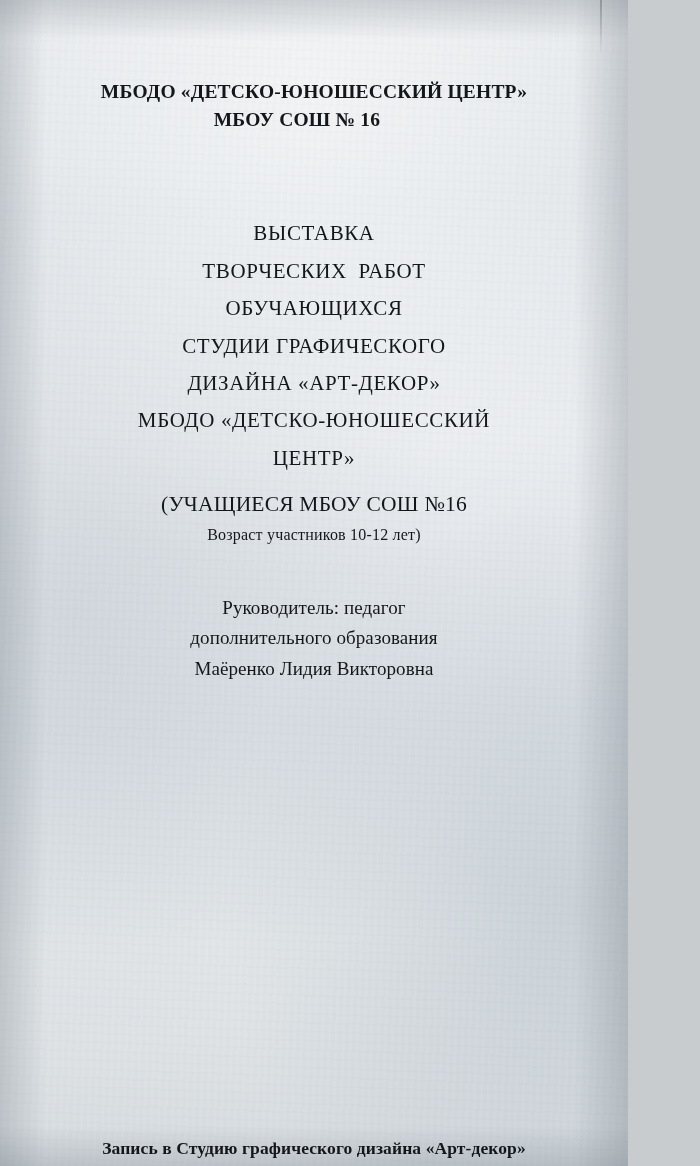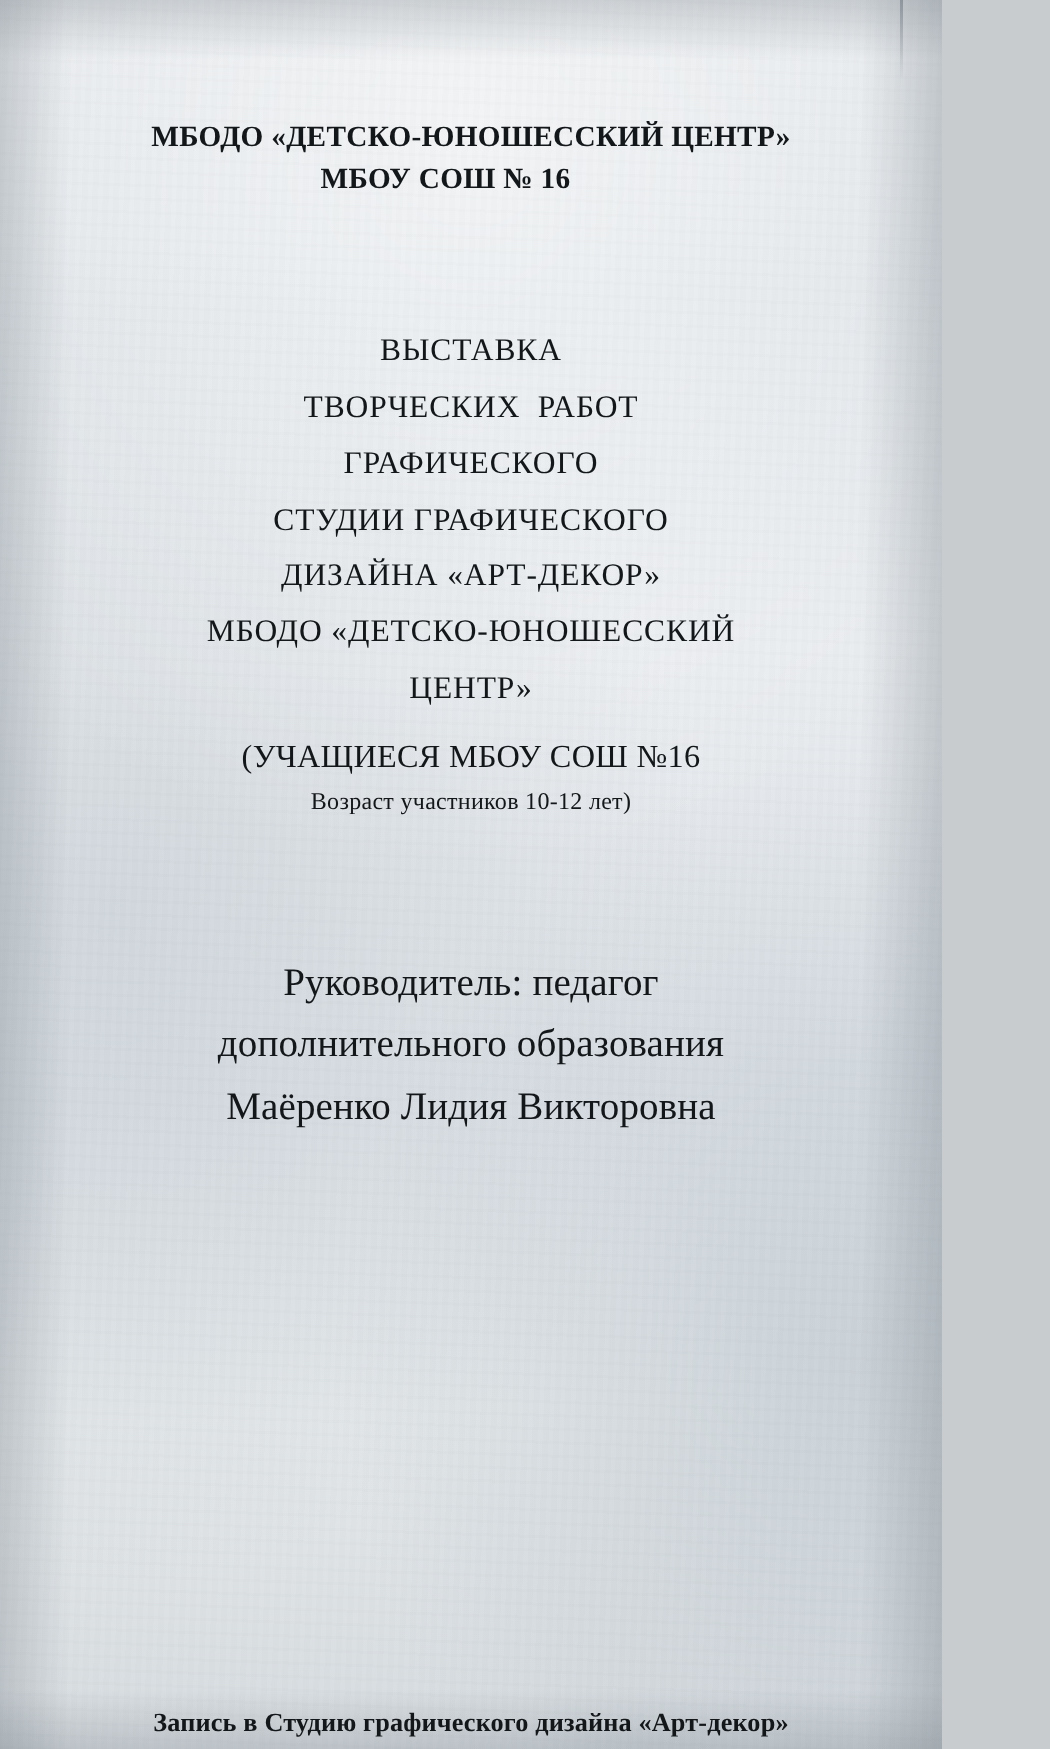--- a/index.html
+++ b/index.html
@@ -103,22 +103,22 @@
     font-size: 21.5px;
     line-height: 1.62;
     letter-spacing: .2px;
     text-align: center;
   }
   .note .nline { display: block; }
   .note .nline.second { font-size: 16px; }
 
   
   .supervisor {
-    margin-top: 86px;
-    font-size: 26px;
+    margin-top: 45px;
+    font-size: 19px;
     line-height: 1.60;
     letter-spacing: .1px;
   }
   .supervisor .sline { display: block; }
 
   
   .footer {
     position: absolute;
     left: 0;
     right: 0;
@@ -151,21 +151,21 @@
   <div class="content">
 
     <div class="header">
       <span class="line1">МБОДО «ДЕТСКО-ЮНОШЕССКИЙ ЦЕНТР»</span>
       <span class="line2">МБОУ СОШ № 16</span>
     </div>
 
     <div class="title-block">
       <span class="tline">ВЫСТАВКА</span>
       <span class="tline">ТВОРЧЕСКИХ  РАБОТ</span>
-      <span class="tline">ГРАФИЧЕСКОГО</span>
+      <span class="tline">ОБУЧАЮЩИХСЯ</span>
       <span class="tline">СТУДИИ ГРАФИЧЕСКОГО</span>
       <span class="tline">ДИЗАЙНА «АРТ-ДЕКОР»</span>
       <span class="tline">МБОДО «ДЕТСКО-ЮНОШЕССКИЙ</span>
       <span class="tline">ЦЕНТР»</span>
     </div>
 
     <div class="note">
       <span class="nline">(УЧАЩИЕСЯ МБОУ СОШ №16</span>
       <span class="nline second">Возраст участников 10-12 лет)</span>
     </div>

